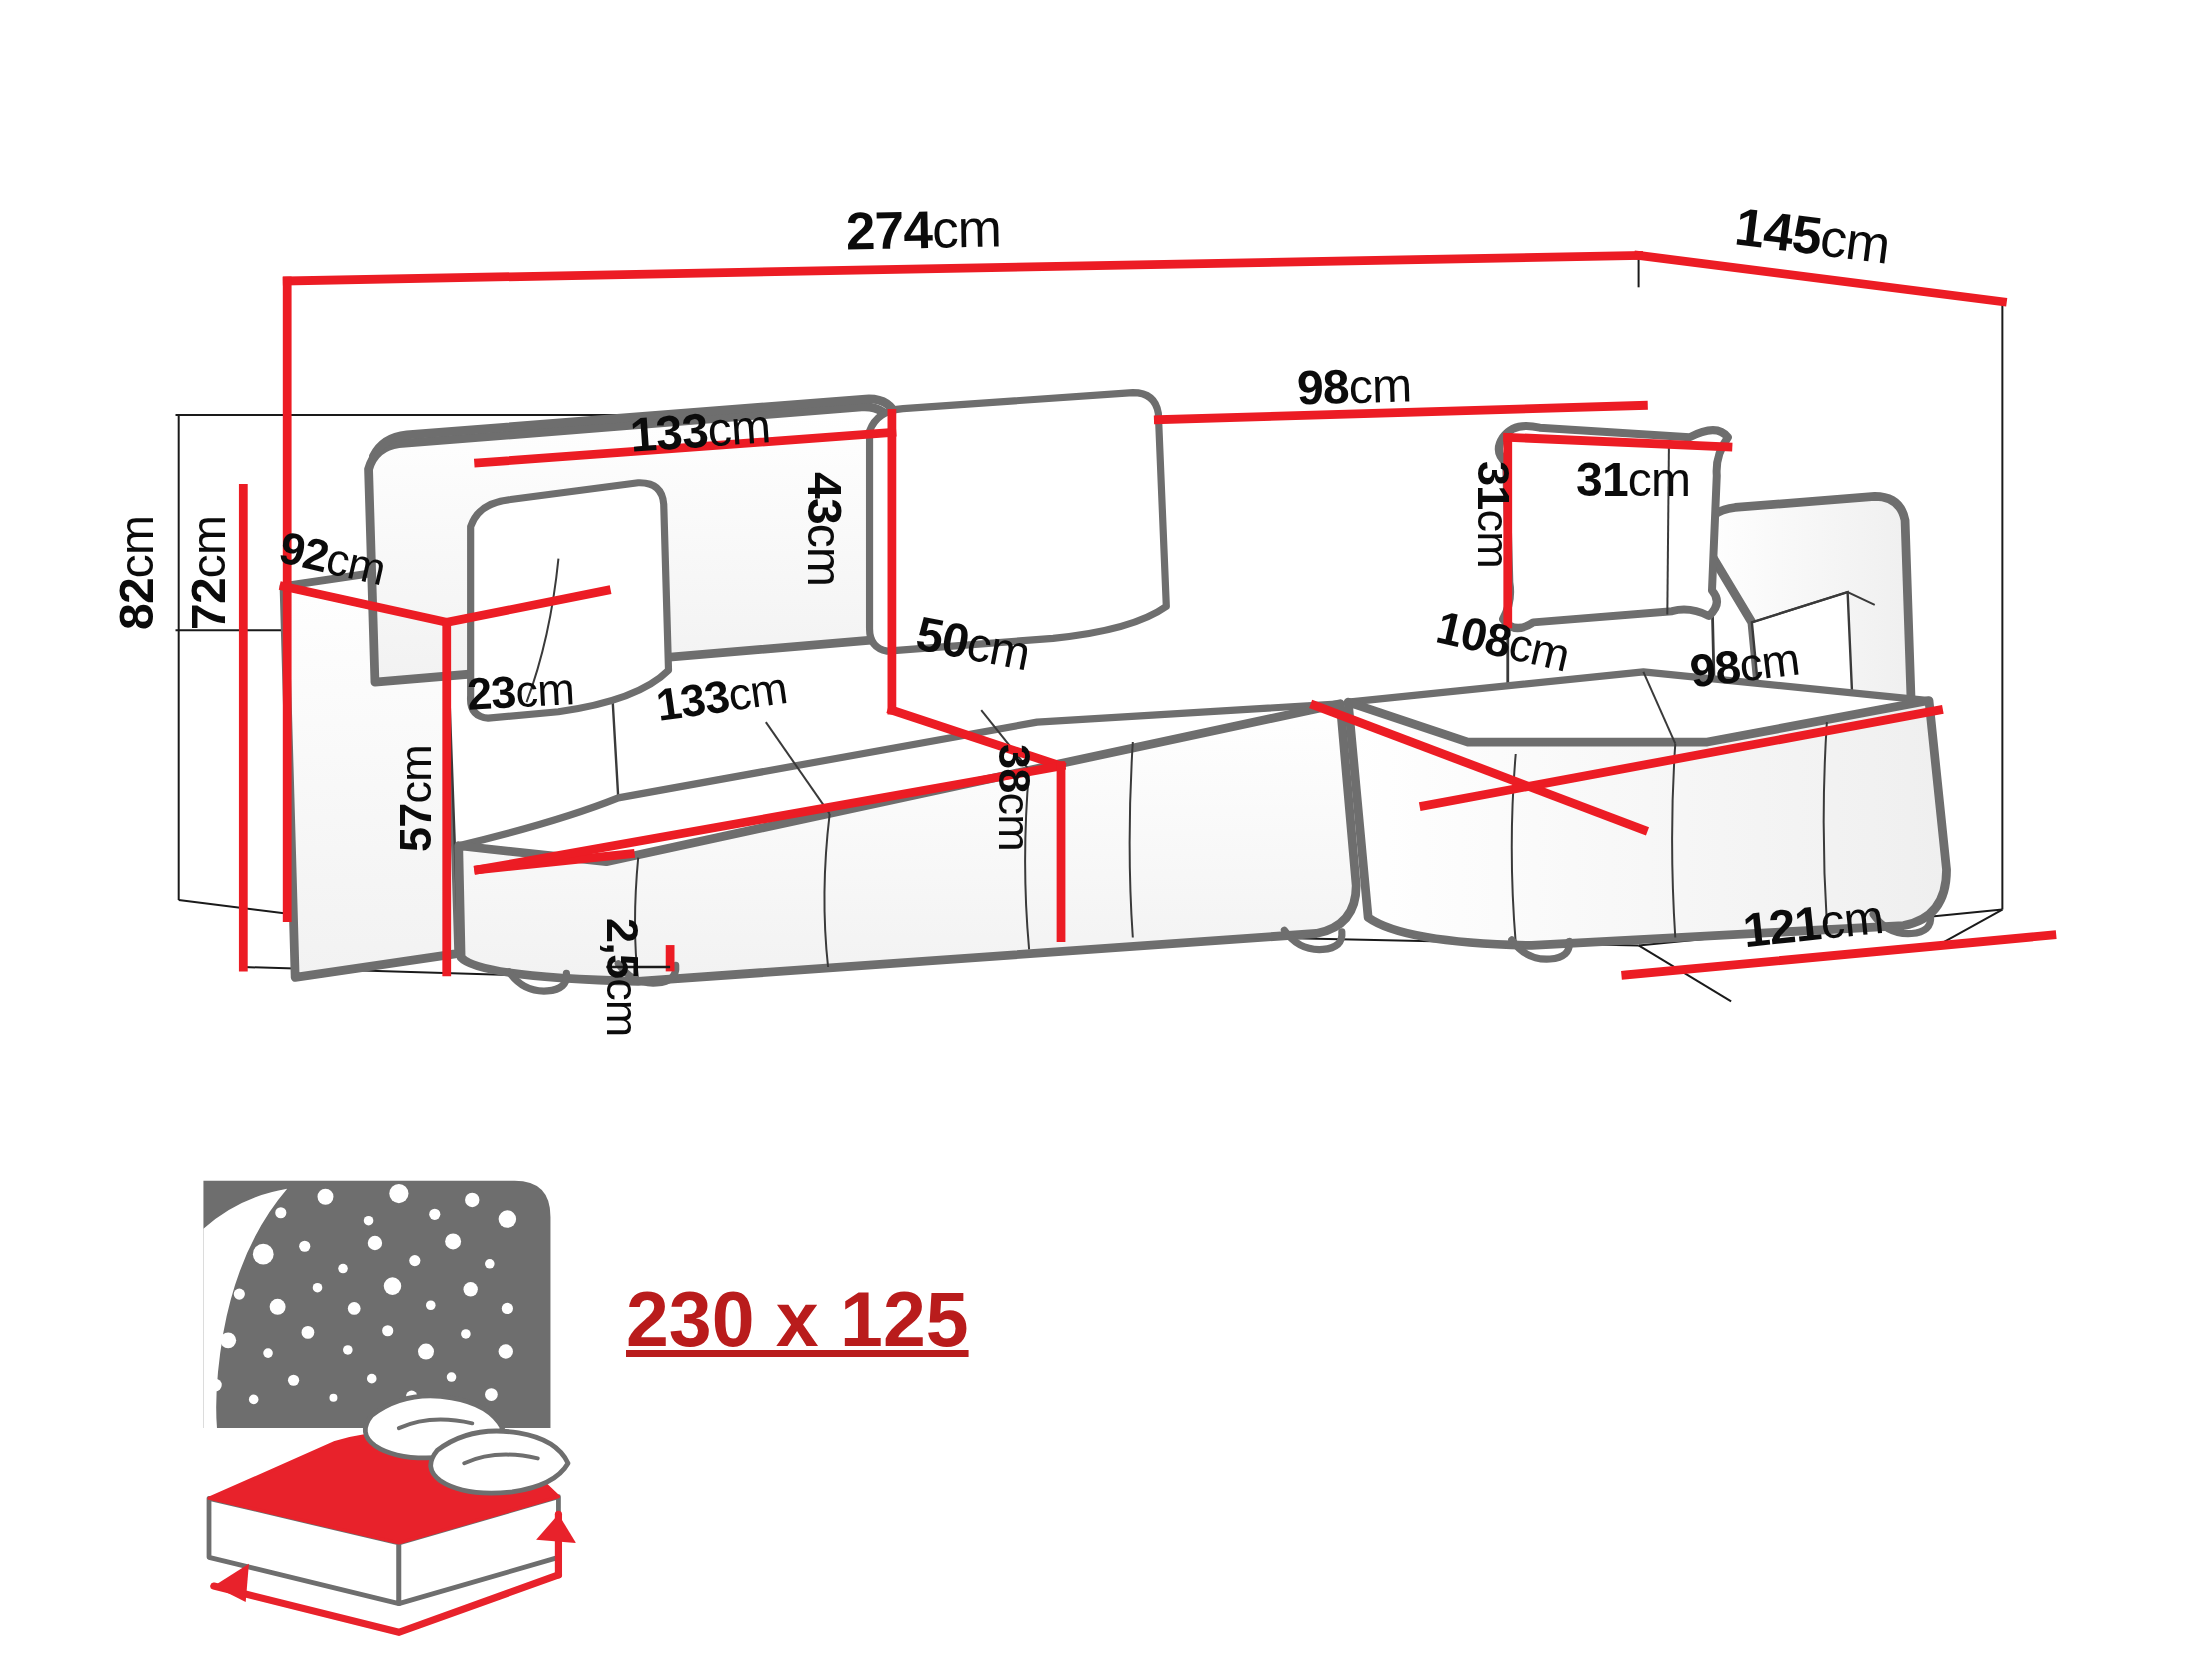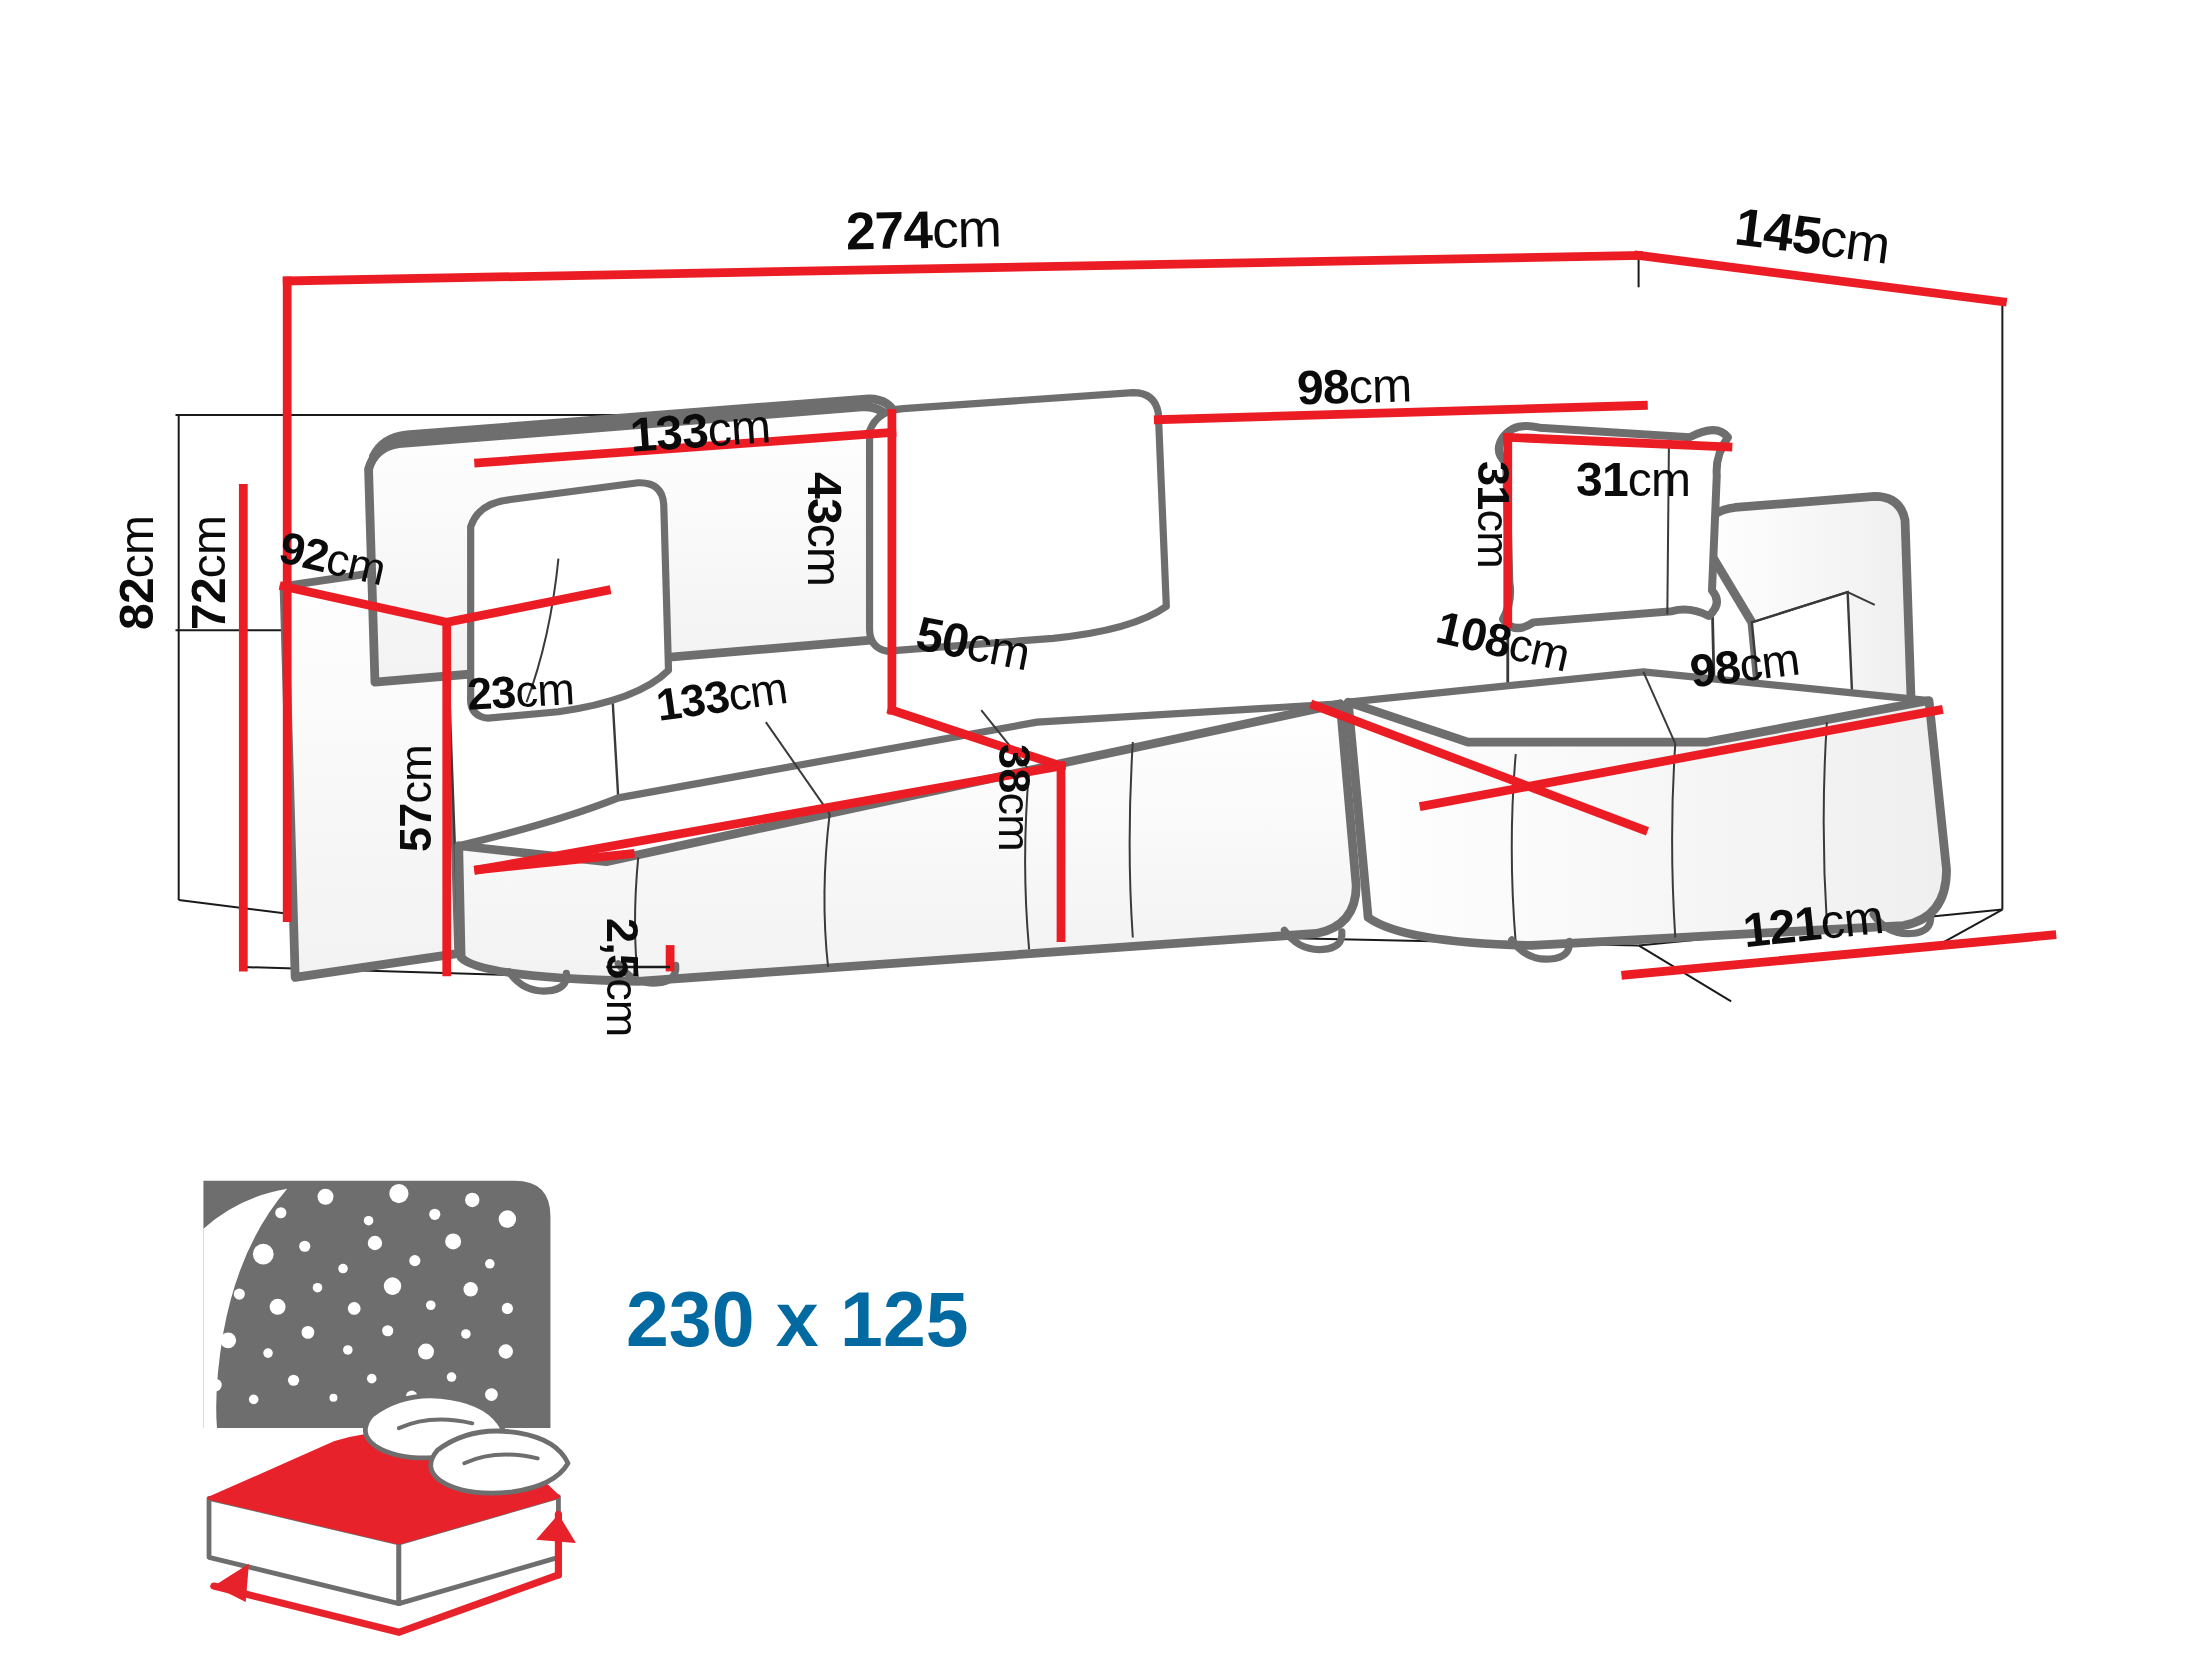--- a/index.html
+++ b/index.html
@@ -15,25 +15,26 @@
     white-space:nowrap;
     line-height:1;
     letter-spacing:-0.8px;
     user-select:none;
   }
   .dimlabel .unit{font-weight:400;letter-spacing:-0.8px;}
   .bedlabel{
     position:absolute;
     font-family:"Liberation Sans",sans-serif;
     font-weight:700;
-    color:#0369a1;
+    color:#b91c1c;
     white-space:nowrap;
     line-height:1;
     letter-spacing:0px;
     user-select:none;
+    text-decoration:underline;
   }
 </style>
 </head>
 <body>
 
 <div id="stage">
 
   <svg id="diagram" viewBox="0 0 2764 2073">
     <defs>
       <linearGradient id="shadeR" x1="0" y1="0" x2="1" y2="0">

